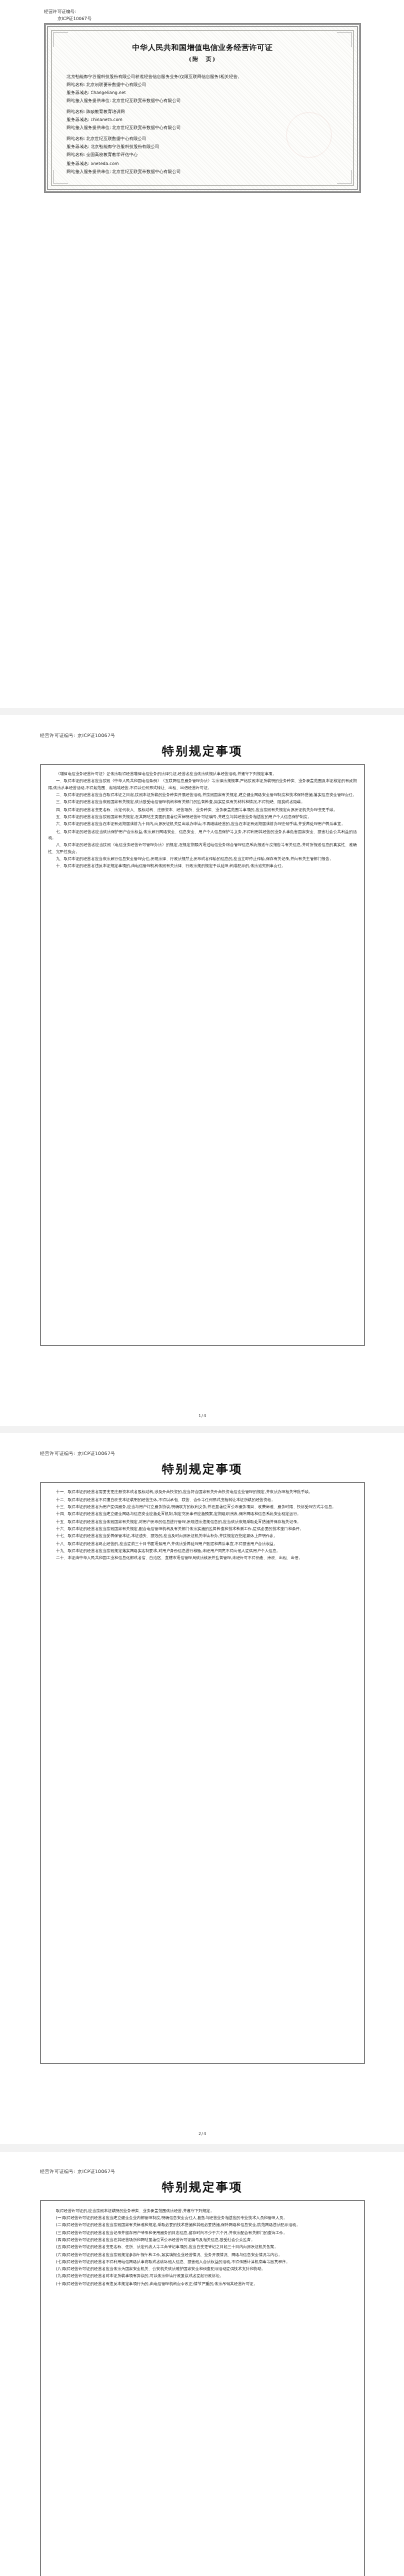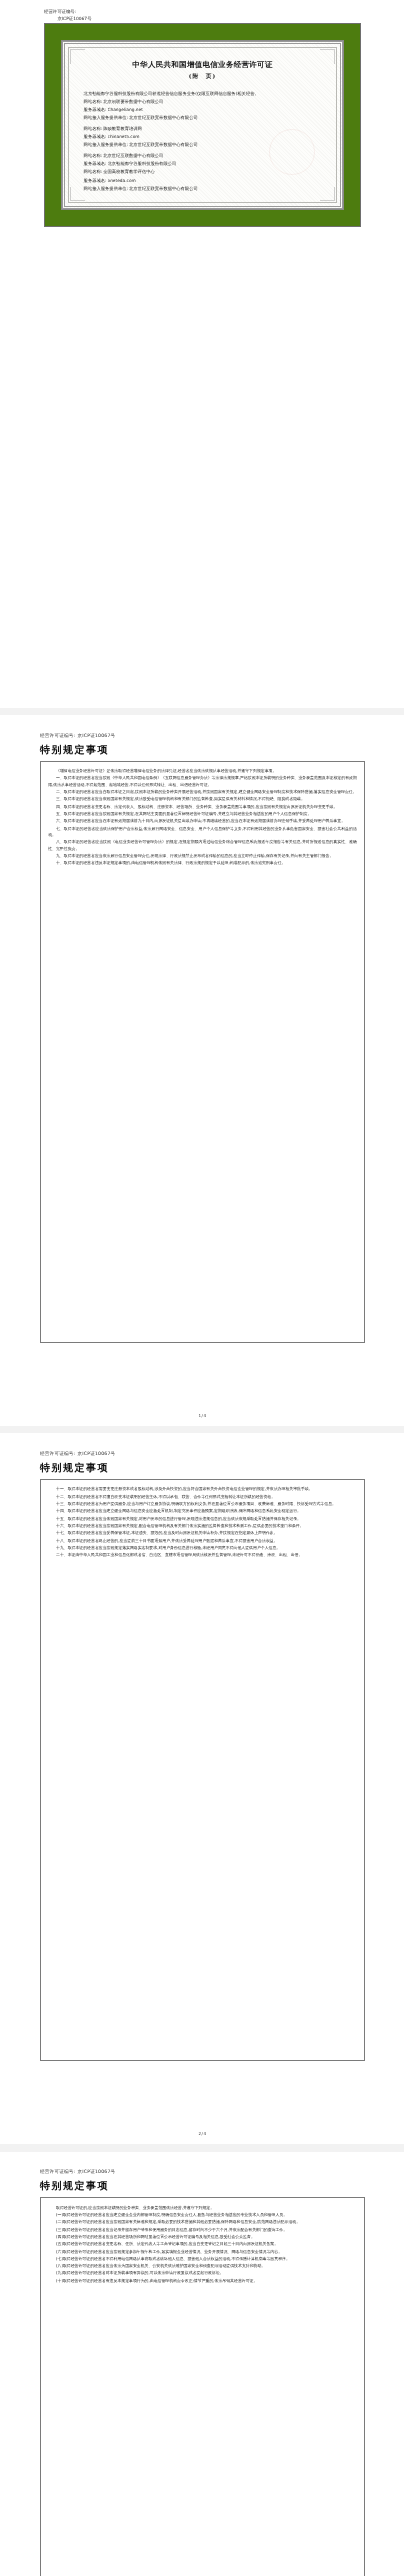--- a/index.html
+++ b/index.html
@@ -42,22 +42,22 @@
     font-size: 4.4px;
     color: #2b2b2b;
     line-height: 1.45;
     margin-bottom: 1px;
   }
   .cert-no-stack .value { margin-left: 13.4px; }
 
   
   .cert-card {
     border: 0.5px solid #6e6e6e;
-    background: #4d7c0f;
-    padding: 17px;
+    background: #0f172a;
+    padding: 0;
     position: relative;
   }
   .cert-card-inner {
     border: 3.1px double #9a9a9a;
     outline: 0.5px solid #8a8a8a;
     padding: 8.2px 13.4px 13.4px 13.4px;
     position: relative;
     background:
       repeating-linear-gradient(45deg, rgba(200,200,195,0.10) 0 1px, rgba(255,255,255,0) 1px 2.6px),
       #fdfdfb;
@@ -96,24 +96,24 @@
     color: #1d1d1d;
     line-height: 1.9;
     white-space: nowrap;
   }
   .cert-field .k { flex: 0 0 auto; }
   .cert-field .v { flex: 1 1 auto; margin-left: 1px; overflow: hidden; text-overflow: ellipsis; }
   .cert-field.gap { margin-top: 2.6px; }
 
   
   .terms-title {
-    text-align: left;
+    text-align: center;
     font-family: "DejaVu Serif", "Liberation Serif", serif;
     font-weight: bold;
-    font-size: 10px;
+    font-size: 12px;
     letter-spacing: 1.5px;
     color: #111;
     margin: 5.2px 0 4.1px 0;
   }
   .terms-box {
     border: 0.5px solid #7a7a7a;
     padding: 6.2px 7.2px 7.2px 7.2px;
     background: #ffffff;
     min-height: 582px;
     box-sizing: border-box;

